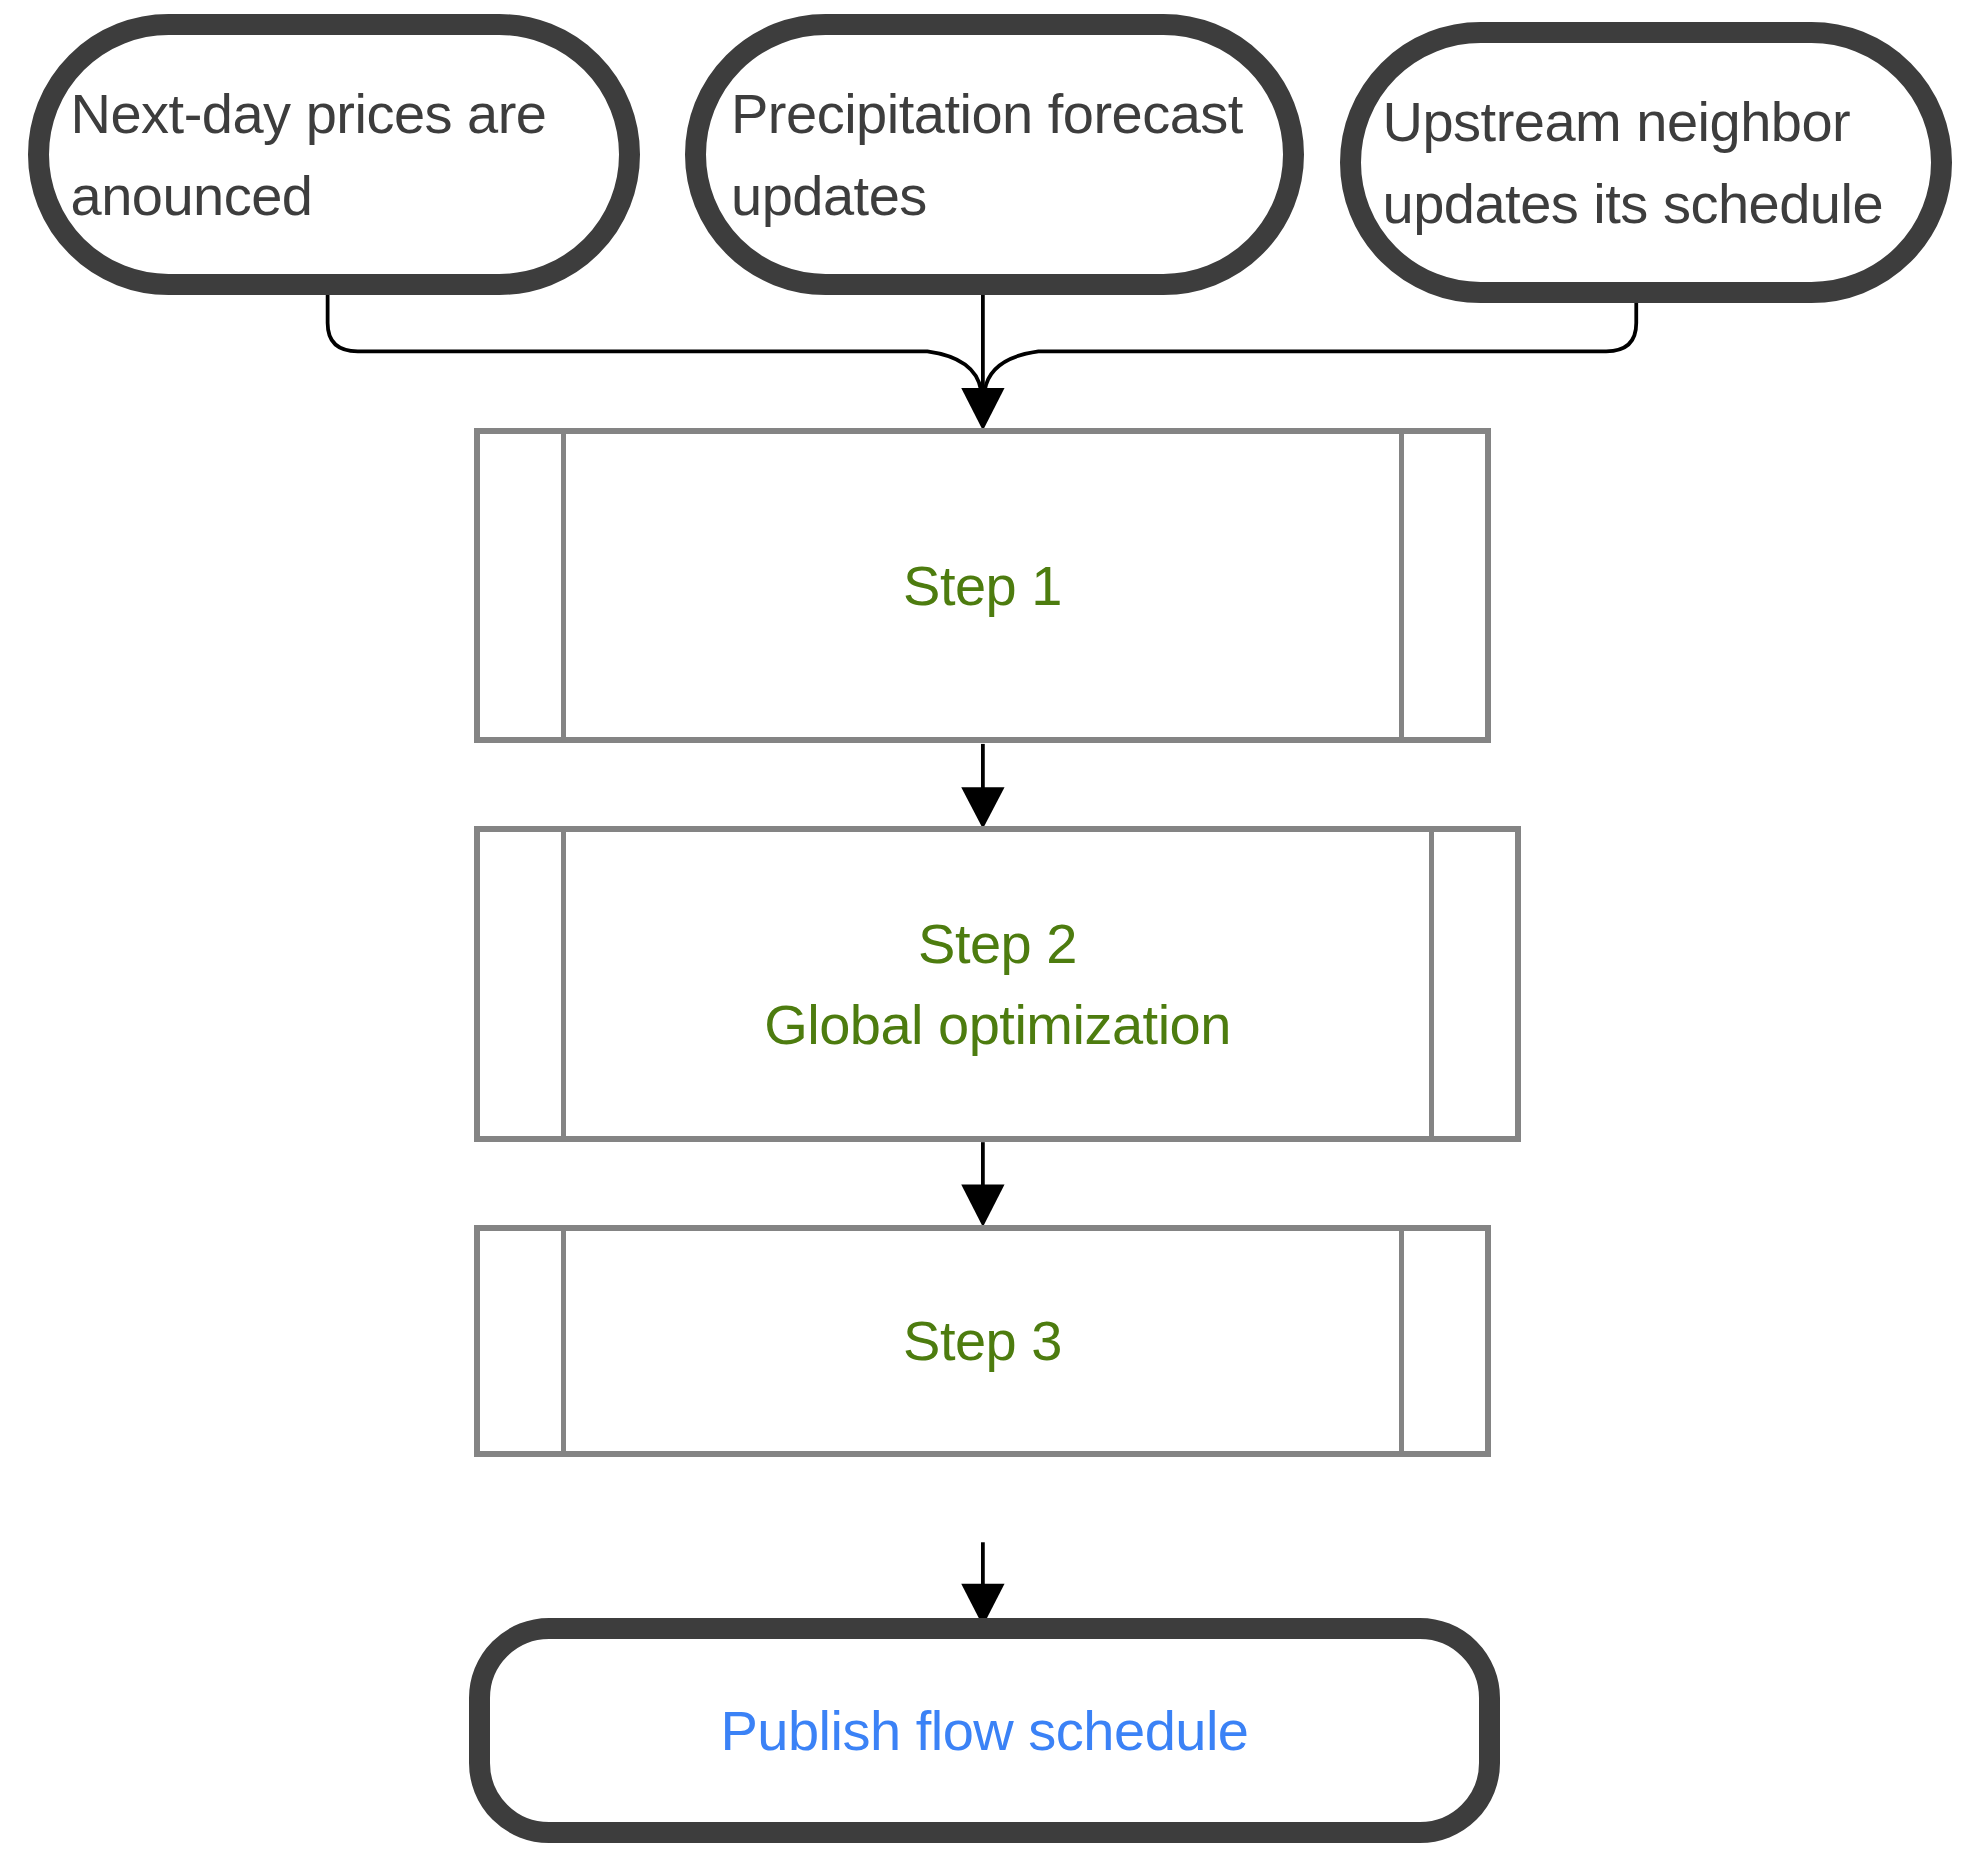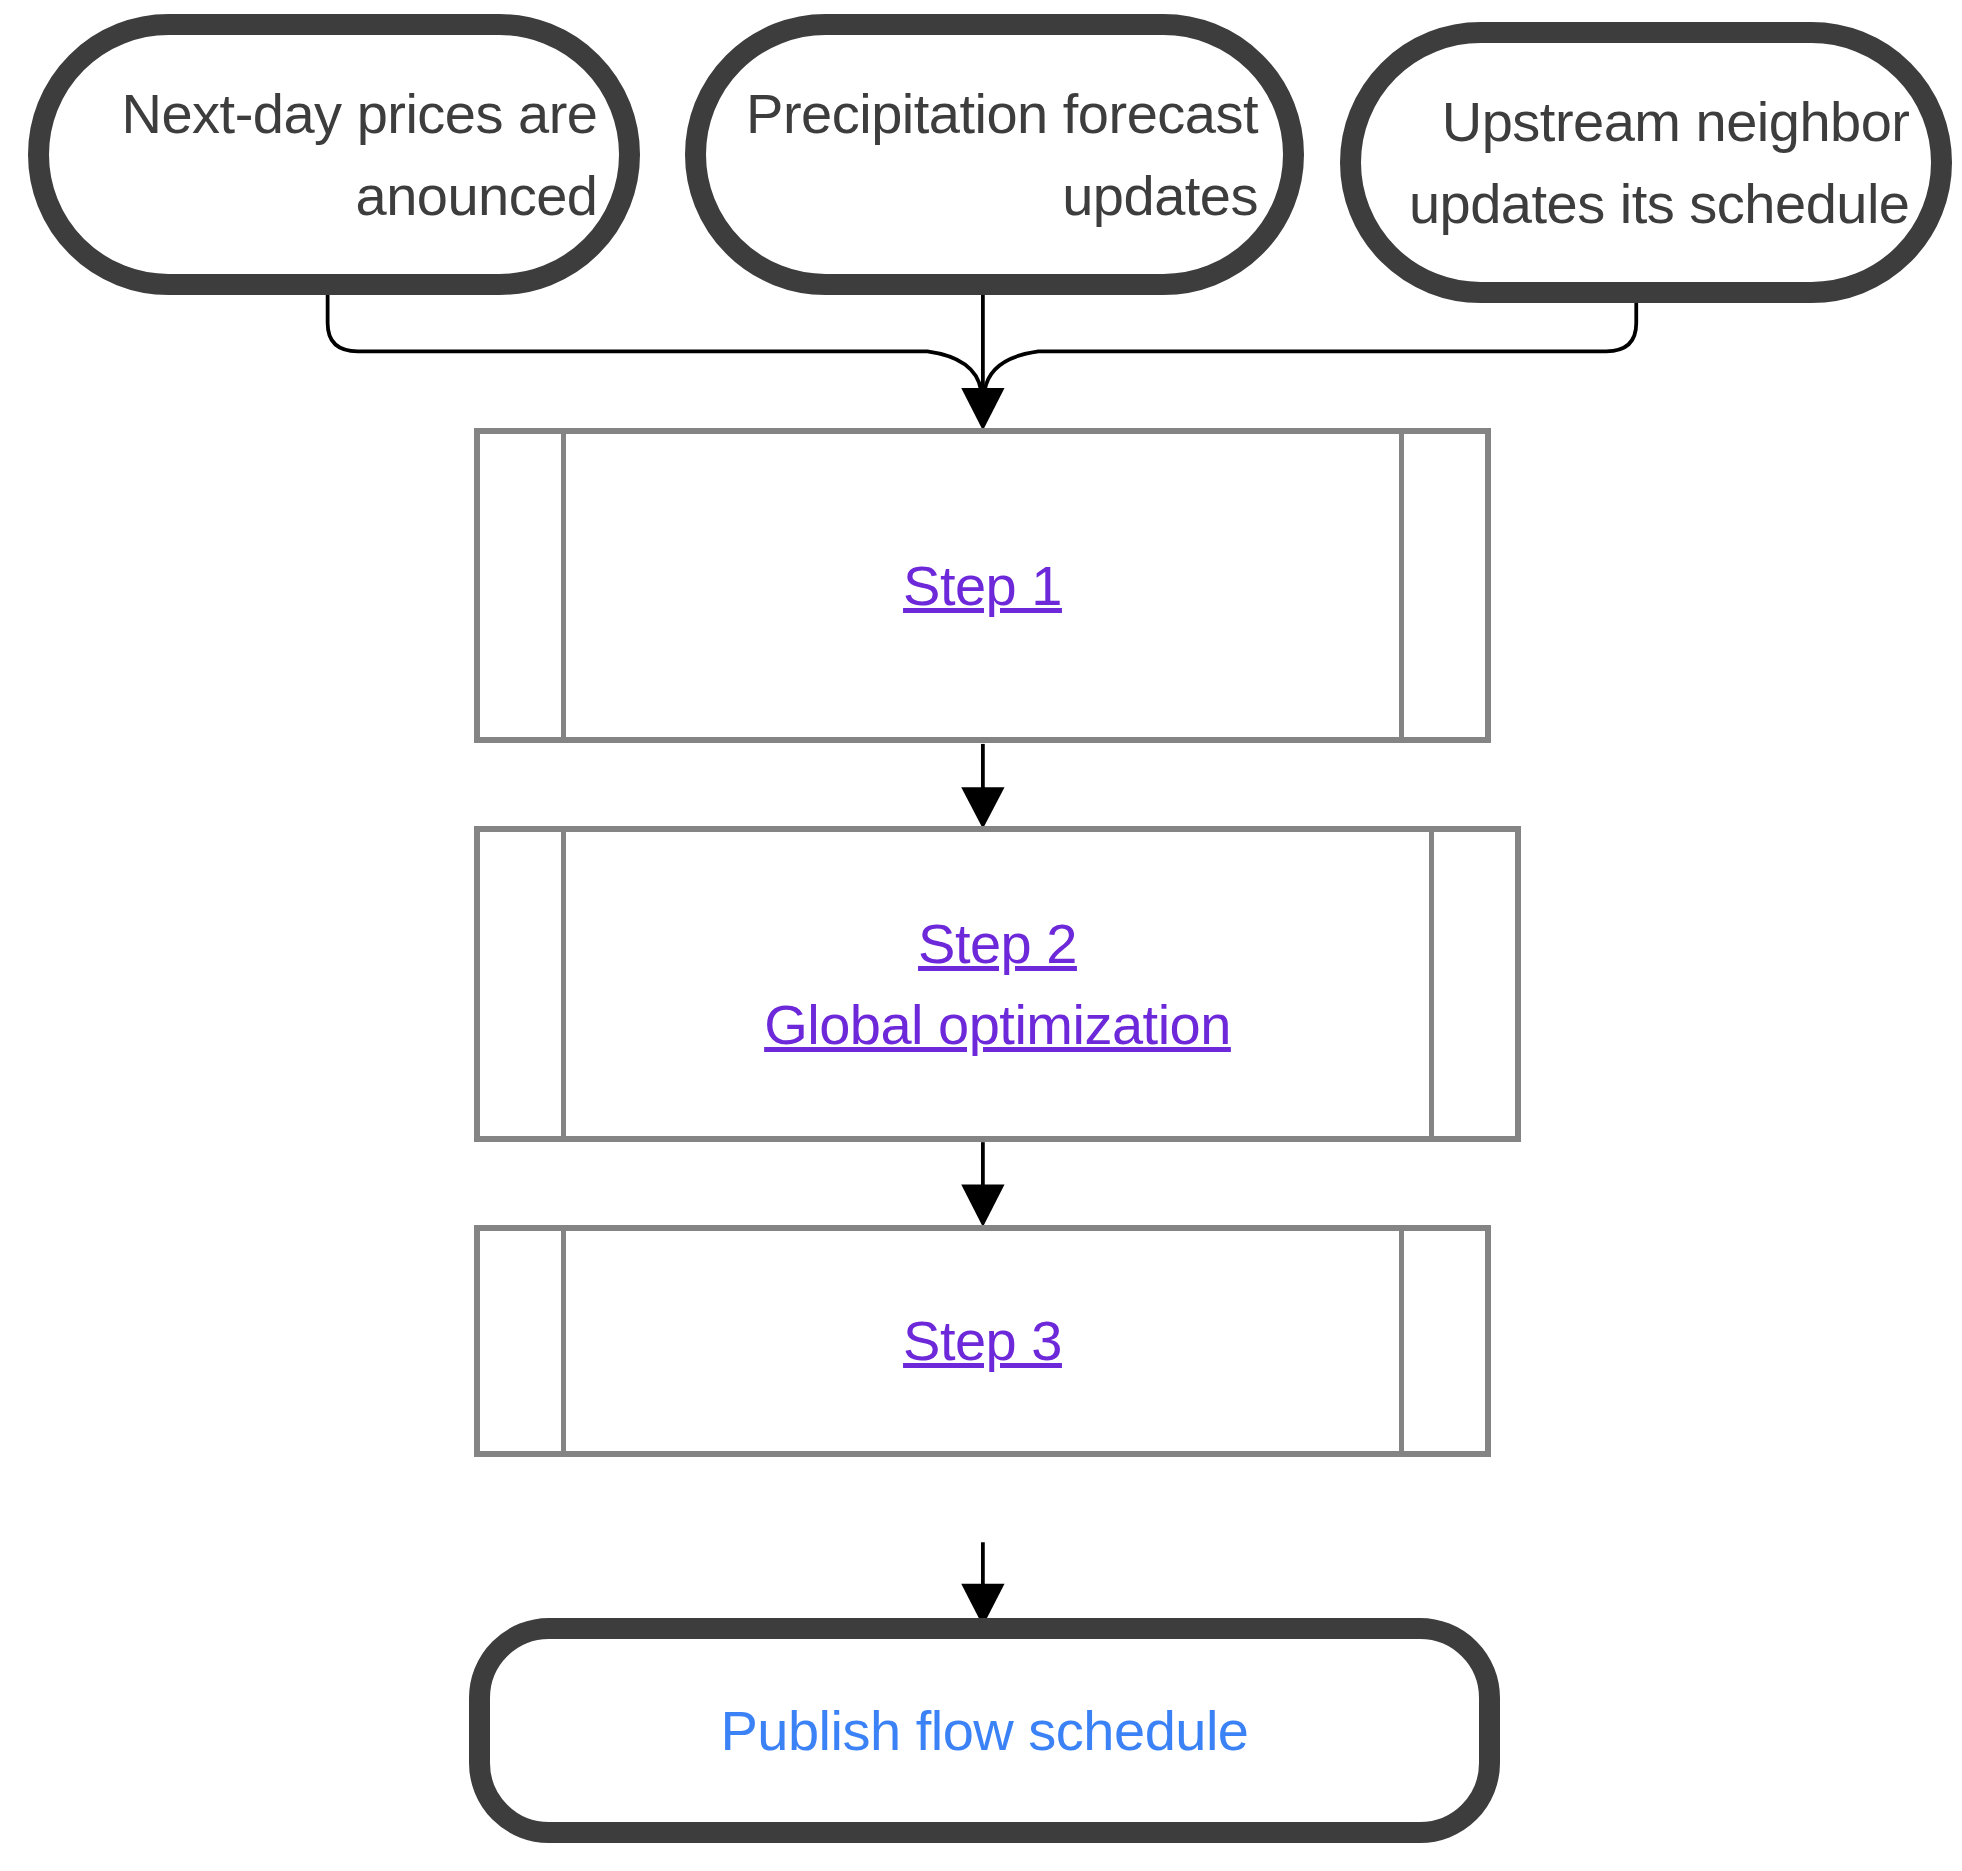--- a/index.html
+++ b/index.html
@@ -10,42 +10,41 @@
     font-family:"Liberation Sans", sans-serif;
     overflow:hidden;
   }
   .node{
     position:absolute;
     box-sizing:border-box;
     display:flex;
     flex-direction:column;
     align-items:center;
     justify-content:center;
-    text-align:right;
+    text-align:left;
   }
   
   .stadium{
     border:21px solid #3d3d3d;
     border-radius:151px;
     color:#3d3d3d;
     background:#ffffff;
   }
   
   .terminal{
     border:21px solid #3d3d3d;
     border-radius:80px;
     color:#3b82f6;
     background:#ffffff;
   }
   
   .stepbox{
     border:6.6px solid #848484;
-    color:#6d28d9;
+    color:#4d7c0f;
     background:#ffffff;
-    text-decoration:underline;
   }
   .stepbox .vline{
     position:absolute;top:0;bottom:0;width:4.7px;background:#848484;
   }
   .vline.left{left:81px;}
   .vline.right{right:81px;}
   .label, .step-text{
     font-size:56px;
     line-height:1.45;
     letter-spacing:-0.5px;

